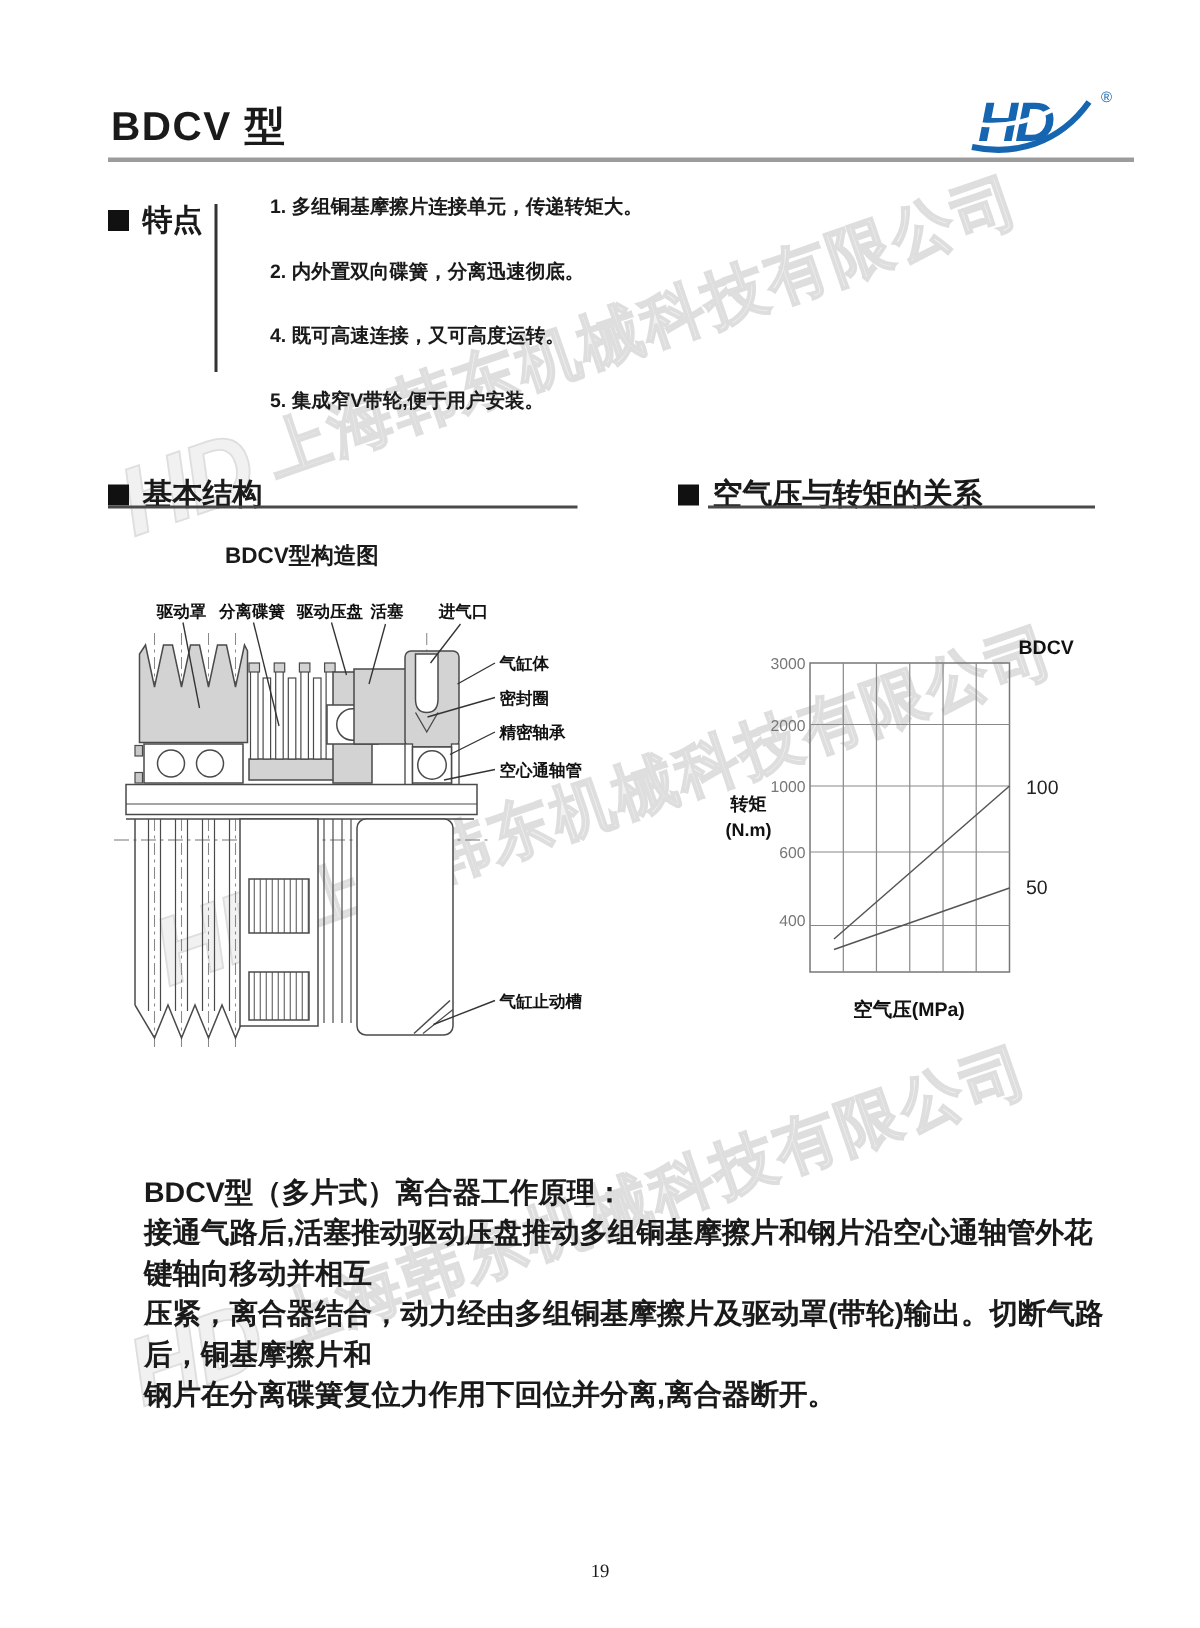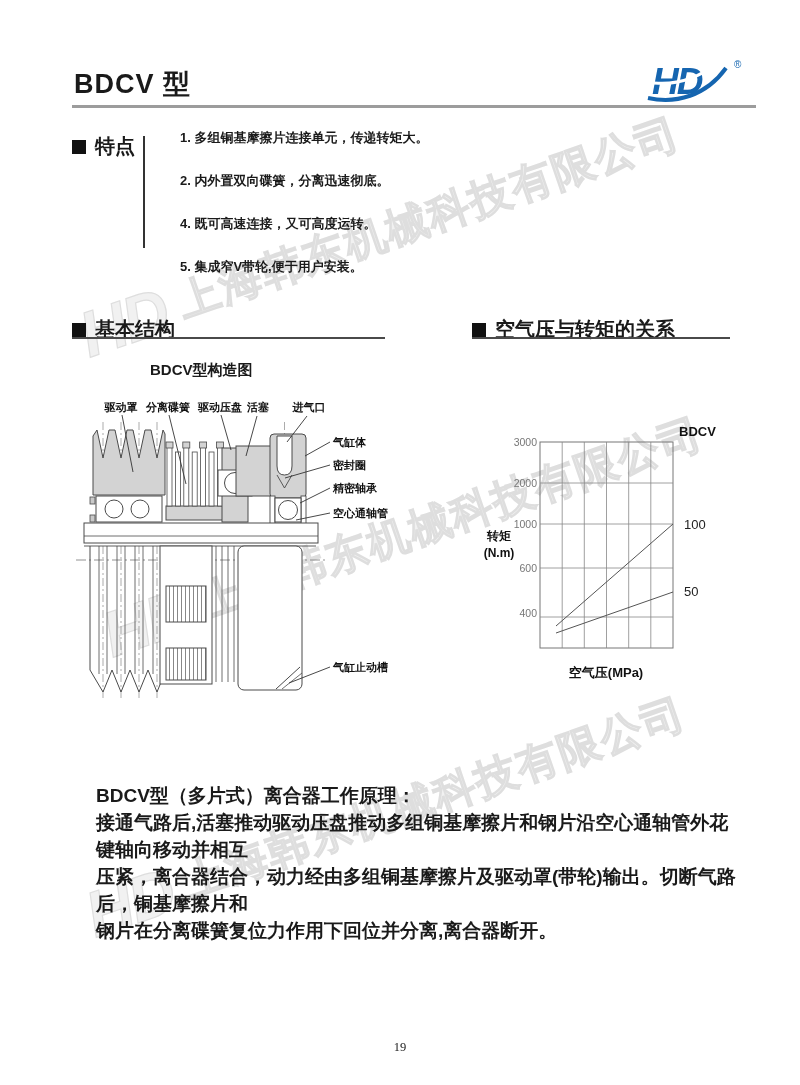--- a/index.html
+++ b/index.html
@@ -78,21 +78,21 @@
     <div class="feat-item">4. 既可高速连接，又可高度运转。</div>
     <div class="feat-item">5.  集成窄V带轮,便于用户安装。</div>
   </div>
 
   <div class="sec-head" style="left:72px;top:316px;justify-content:center;">
     <span class="sec-sq"></span>
     <span class="sec-label">基本结构</span>
   </div>
   <div class="sec-rule" style="left:72px;top:337px;width:313px;"></div>
 
-  <div class="sec-head" style="left:472px;top:316px;">
+  <div class="sec-head" style="left:452px;top:316px;">
     <span class="sec-sq"></span>
     <span class="sec-label">空气压与转矩的关系</span>
   </div>
   <div class="sec-rule" style="left:472px;top:337px;width:258px;"></div>
 
   <div class="diagram-title">BDCV型构造图</div>
 
   <svg class="diagram-svg" width="345" height="312" viewBox="0 0 345 312">
     <defs>
       <pattern id="hatch" width="4" height="6" patternUnits="userSpaceOnUse">

